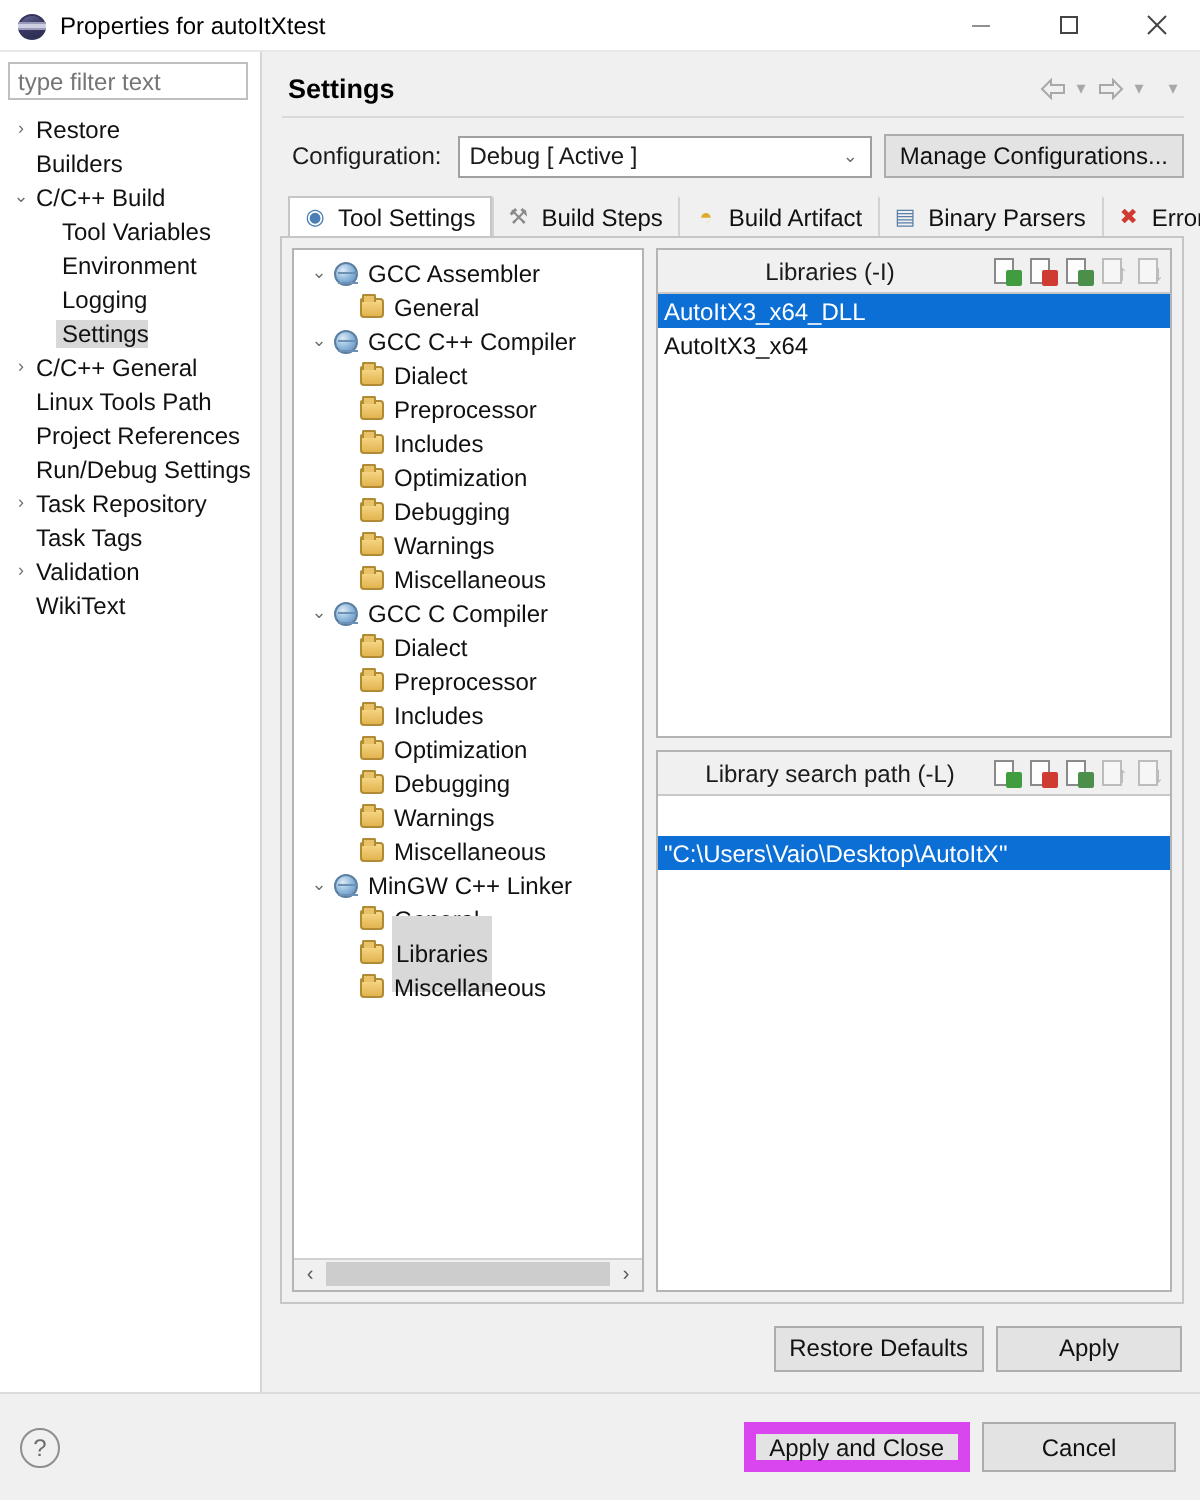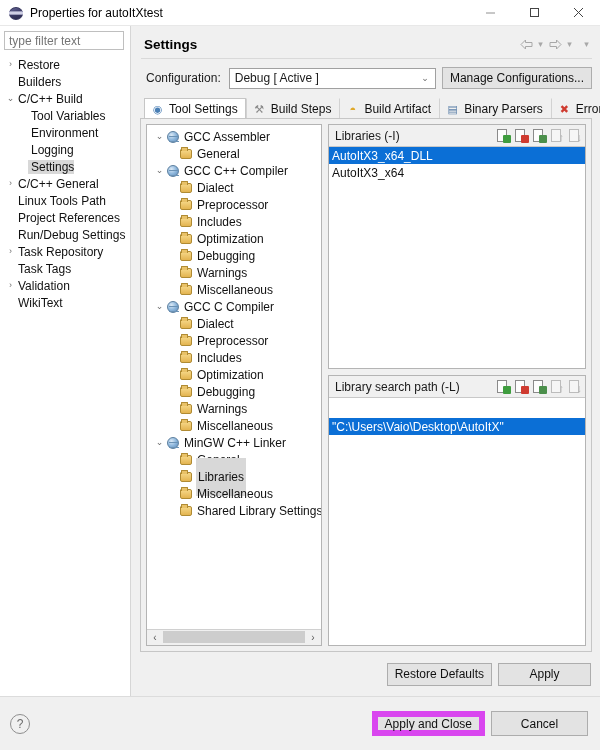--- a/index.html
+++ b/index.html
@@ -324,21 +324,21 @@
   .lb-search { flex: 1 1 auto; gap: 20px; }
   .lb-head {
     height: 22px;
     flex: 0 0 22px;
     background: #f0f0f0;
     border-bottom: 1px solid #c8c8c8;
     display: flex;
     align-items: center;
     padding: 0 2px 0 6px;
   }
-  .lb-title { font-size: 12px; flex: 1 1 auto; white-space: nowrap; }
+  .lb-title { font-size: 12px; flex: 1 1 auto; white-space: nowrap; text-align: center; }
   .lb-tools { display: flex; align-items: center; gap: 2px; }
   .lbt { width: 16px; height: 16px; position: relative; }
   .lbt .page {
     position:absolute; left:2px; top:1px; width:10px; height:13px;
     background:#fdfdfd; border:1px solid #8a8a8a;
   }
   .lbt .badge {
     position:absolute; right:0px; bottom:1px; width:8px; height:8px;
     border-radius:1px;
   }
@@ -699,27 +699,20 @@
                 </span>
                 <span class="tt-label">Libraries</span>
               </div>
               <div class="tt-item child">
                 <span class="tt-arrow"></span>
                 <span class="tt-ico">
                   <span class="ico-folder"></span>
                 </span>
                 <span class="tt-label">Miscellaneous</span>
               </div>
-              <div class="tt-item child">
-                <span class="tt-arrow"></span>
-                <span class="tt-ico">
-                  <span class="ico-folder"></span>
-                </span>
-                <span class="tt-label">Shared Library Settings</span>
-              </div>
             </div>
           <div class="hscroll">
             <div class="hs-arrow">‹</div>
             <div class="hs-track">
                 <div class="hs-thumb"></div>
               </div>
             <div class="hs-arrow">›</div>
           </div>
         </div>
 

